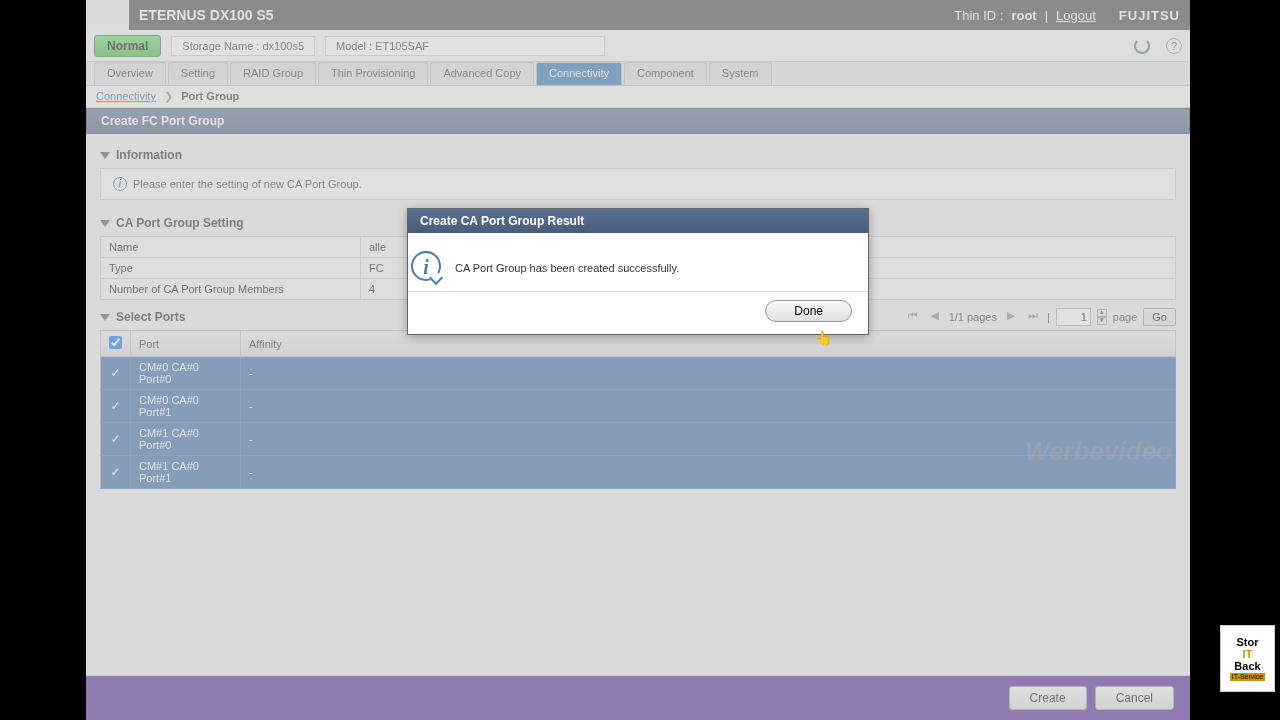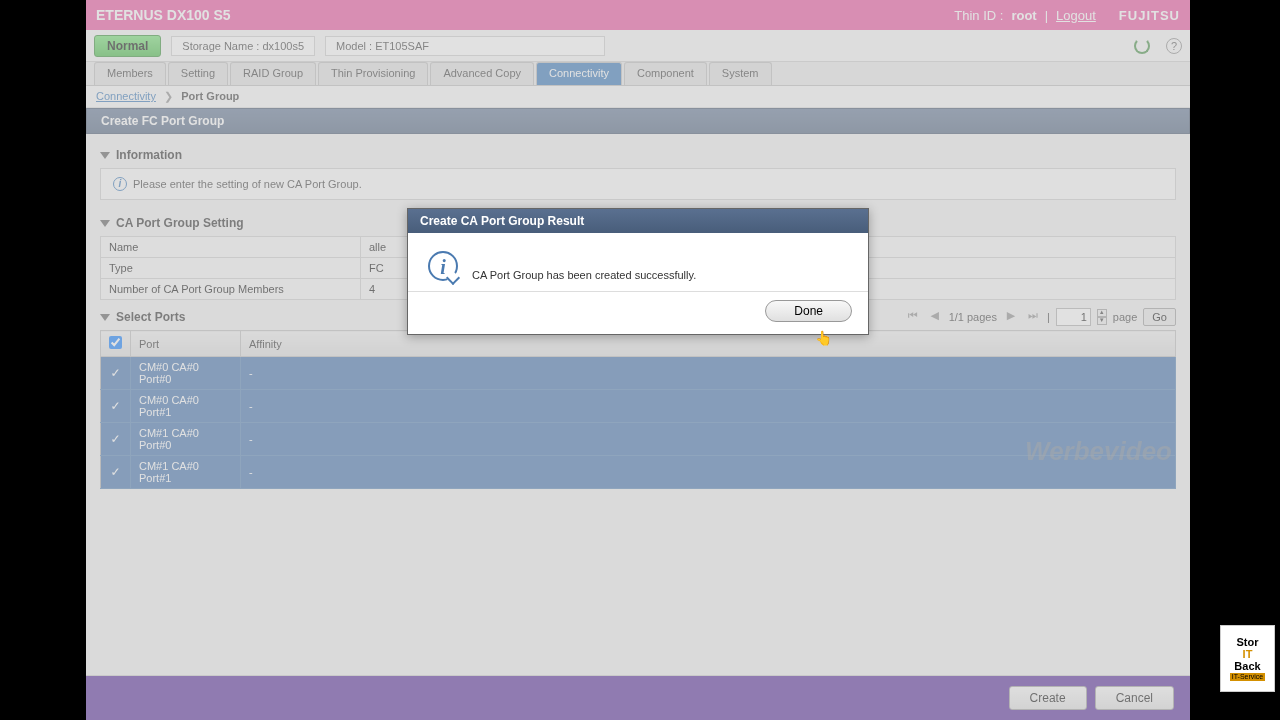--- a/index.html
+++ b/index.html
@@ -1,18 +1,18 @@
 <!DOCTYPE html>
 <html><head>
 <meta charset="utf-8">
 <style>
 * { margin: 0; padding: 0; box-sizing: border-box; font-family: Arial, sans-serif; }
 body { background: #000; width: 1280px; height: 720px; overflow: hidden; position: relative; }
 .app-frame { position: absolute; left: 86px; top: 0; width: 1104px; height: 720px; background: #f0f0f0; }
-.top-bar { background: #ec4899; height: 30px; display: flex; align-items: center; padding: 0 10px; color: #fff; font-size: 13px; }
+.top-bar { background: #404040; height: 30px; display: flex; align-items: center; padding: 0 10px; color: #fff; font-size: 13px; margin-left: 43px; }
 .top-title { font-weight: bold; font-size: 14px; }
 .top-right { margin-left: auto; display: flex; align-items: center; gap: 8px; }
 .top-right a { color: #fff; text-decoration: underline; cursor: pointer; }
 .fujitsu-logo { font-weight: bold; letter-spacing: 1px; font-size: 13px; margin-left: 15px; }
 .status-bar { background: #f5f5f5; border-bottom: 1px solid #ccc; height: 32px; display: flex; align-items: center; padding: 0 8px; gap: 10px; }
 .normal-badge { background: linear-gradient(#6de06d, #3cb83c); border: 1px solid #2a8a2a; border-radius: 3px; padding: 3px 12px; color: #000; font-weight: bold; font-size: 12px; }
 .status-info { background: #fff; border: 1px solid #ccc; padding: 3px 10px; font-size: 11px; color: #333; }
 .refresh-icon { margin-left: auto; width: 16px; height: 16px; border: 2px solid #3a8a3a; border-radius: 50%; border-top-color: transparent; cursor: pointer; }
 .help-icon { width: 16px; height: 16px; border: 1px solid #888; border-radius: 50%; font-size: 11px; text-align: center; line-height: 14px; color: #555; cursor: pointer; margin-left: 6px; }
 .tab-bar { background: #e8e8e8; border-bottom: 1px solid #bbb; height: 24px; display: flex; padding-left: 8px; }
@@ -41,21 +41,21 @@
 .ports-table th { background: linear-gradient(#f0f0f0, #dcdcdc); border: 1px solid #bbb; padding: 5px 8px; text-align: left; font-weight: normal; color: #222; }
 .ports-table th.check-col { width: 30px; text-align: center; }
 .ports-table td { border-right: 1px solid #4a7ab0; border-bottom: 1px solid #4a7ab0; padding: 4px 8px; background: #3568a8; color: #fff; }
 .ports-table td.check-cell { text-align: center; }
 .checkmark { color: #fff; font-size: 12px; }
 .bottom-bar { position: absolute; bottom: 0; left: 0; right: 0; padding: 10px 16px; display: flex; justify-content: flex-end; gap: 8px; border-top: 1px solid #ccc; background: #4c1d95; }
 .action-btn { border: 1px solid #999; background: linear-gradient(#f8f8f8, #e0e0e0); padding: 4px 20px; font-size: 12px; cursor: pointer; border-radius: 3px; }
 .modal-overlay { position: absolute; inset: 0; background: rgba(200,200,200,0.55); z-index: 10; }
 .modal { position: absolute; left: 407px; top: 208px; width: 462px; background: #fff; border: 1px solid #666; z-index: 11; box-shadow: 0 2px 10px rgba(0,0,0,0.3); }
 .modal-title { background: linear-gradient(#5a7090, #485d7a); color: #fff; padding: 5px 12px; font-size: 12px; font-weight: bold; }
-.modal-body { padding: 18px 20px 10px 20px; display: flex; align-items: flex-end; gap: 14px; border-bottom: 1px solid #ddd; }
+.modal-body { padding: 18px 20px 10px 3px; display: flex; align-items: center; gap: 14px; border-bottom: 1px solid #ddd; }
 .modal-info-icon { width: 30px; height: 30px; border: 2px solid #4a7ab0; border-radius: 50%; position: relative; flex-shrink: 0; }
 .modal-info-icon::before { content: "i"; position: absolute; inset: 0; color: #4a7ab0; font-size: 20px; font-weight: bold; font-style: italic; text-align: center; line-height: 28px; font-family: serif; }
 .modal-info-icon::after { content: ""; position: absolute; bottom: -4px; right: -2px; width: 8px; height: 8px; border-bottom: 2px solid #4a7ab0; border-right: 2px solid #4a7ab0; transform: rotate(45deg); background: #fff; }
 .modal-msg { font-size: 11px; color: #333; padding-top: 4px; }
 .modal-footer { padding: 8px 16px 12px; display: flex; justify-content: flex-end; }
 .done-btn { border: 1px solid #999; background: linear-gradient(#f8f8f8, #e0e0e0); padding: 3px 28px; font-size: 12px; cursor: pointer; border-radius: 11px; }
 .cursor { position: absolute; left: 815px; top: 330px; z-index: 20; font-size: 14px; pointer-events: none; }
 .watermark { position: absolute; right: 18px; bottom: 30px; font-size: 26px; font-weight: bold; color: rgba(130,130,130,0.5); font-style: italic; z-index: 5; }
 .logo-badge { position: absolute; right: 5px; bottom: 28px; width: 55px; height: 67px; background: #fff; border: 1px solid #ccc; font-size: 8px; z-index: 30; padding: 2px; display: flex; flex-direction: column; align-items: center; justify-content: center; line-height: 1.1; }
 .logo-badge .l1 { font-weight: bold; font-size: 11px; }
@@ -80,21 +80,21 @@
 
   <div class="status-bar">
     <span class="normal-badge">Normal</span>
     <span class="status-info">Storage Name : dx100s5</span>
     <span class="status-info" style="min-width:280px;">Model : ET105SAF</span>
     <div class="refresh-icon"></div>
     <div class="help-icon">?</div>
   </div>
 
   <div class="tab-bar">
-    <div class="tab">Members</div>
+    <div class="tab">Overview</div>
     <div class="tab">Setting</div>
     <div class="tab">RAID Group</div>
     <div class="tab">Thin Provisioning</div>
     <div class="tab">Advanced Copy</div>
     <div class="tab active">Connectivity</div>
     <div class="tab">Component</div>
     <div class="tab">System</div>
   </div>
 
   <div class="breadcrumb">

